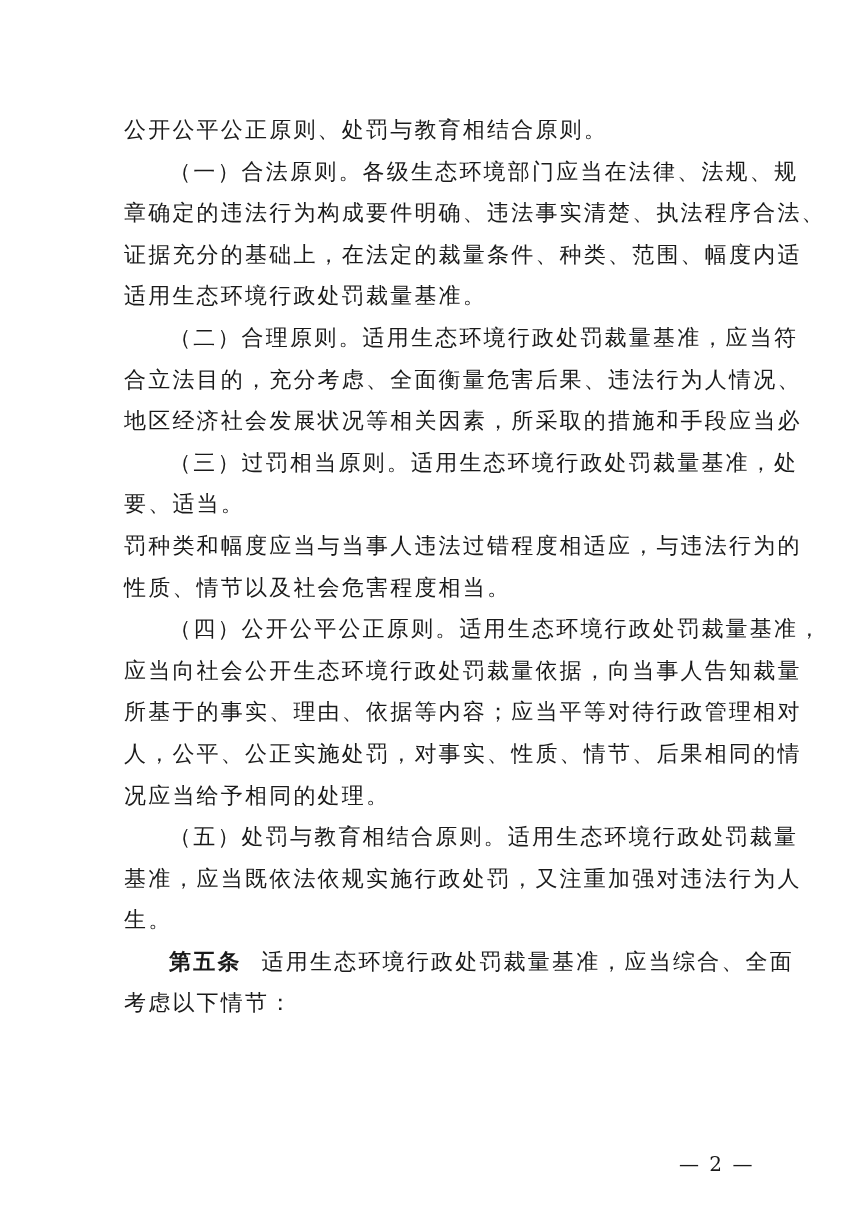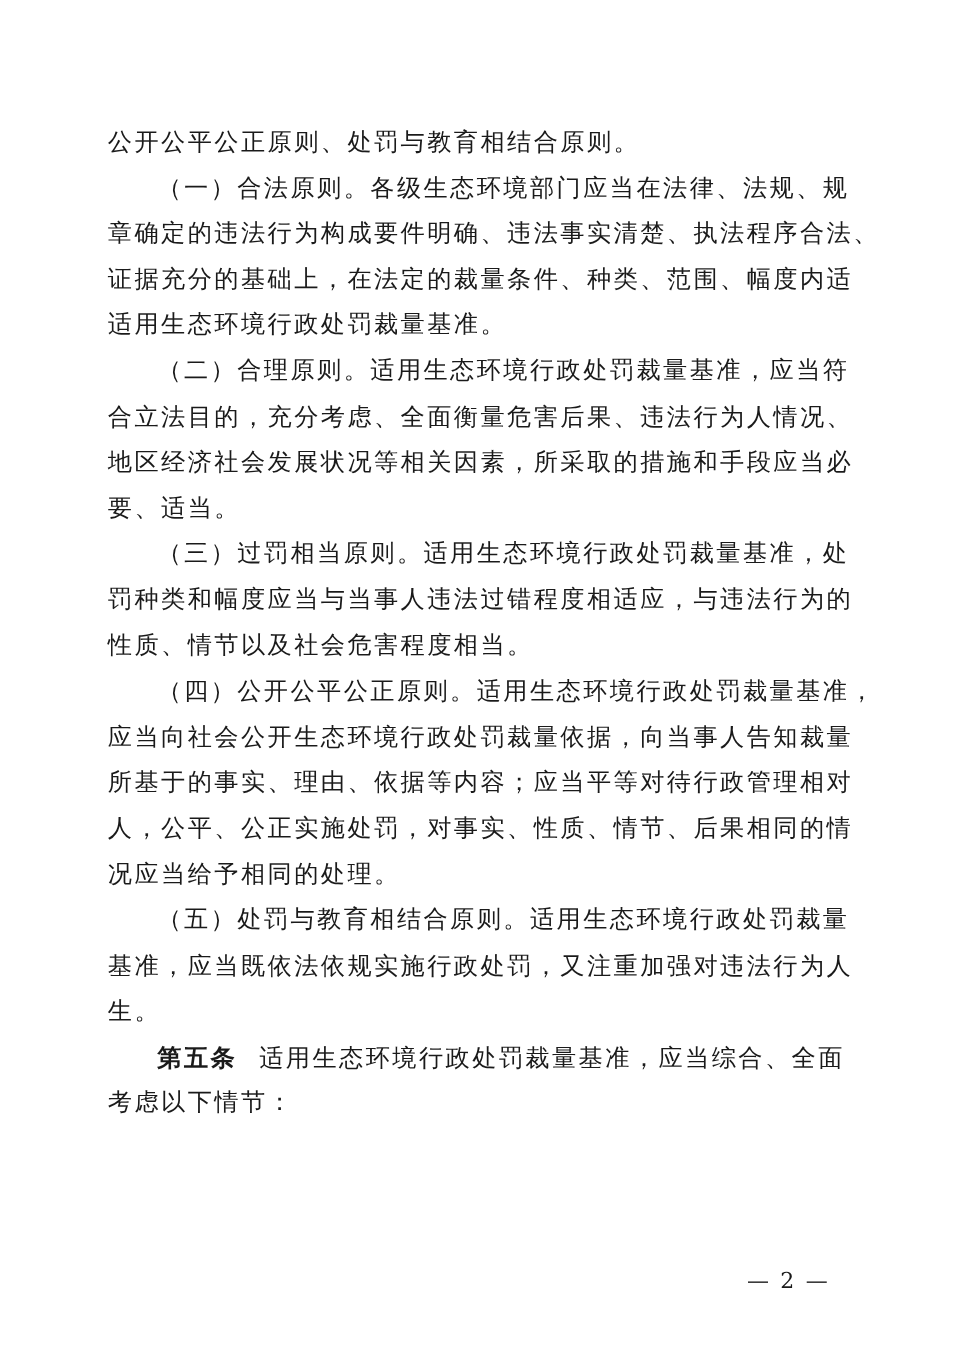--- a/index.html
+++ b/index.html
@@ -1,18 +1,18 @@
 <!DOCTYPE html>
 <html><head>
   <meta charset="utf-8">
   <style>
     html, body { margin:0; padding:0; background:#ffffff; }
     body { width:868px; height:1228px; position:relative; overflow:hidden;
       font-family: "DejaVu Serif", "Liberation Serif", serif; color:#1a1a1a; }
-    .page { position:absolute; left:98px; top:109px; width:645px; }
+    .page { position:absolute; left:124px; top:109px; width:645px; }
     .line { height:41.6px; line-height:41.6px; font-size:22px; white-space:nowrap;
       letter-spacing:2.2px; text-align:justify; text-align-last:justify; }
     .line.last { text-align-last:left; }
     .indent { padding-left:45px; }
     .bold { font-weight:bold; font-family:Liberation Sans, sans-serif; }
     .gap { display:inline-block; width:20px; }
     .pagenum { position:absolute; left:679px; top:1152px; font-size:20px;
       font-family:"DejaVu Serif", serif; letter-spacing:2px; }
   </style>
 </head>
@@ -20,22 +20,22 @@
 
 <div class="page">
   <div class="line last">公开公平公正原则、处罚与教育相结合原则。</div>
   <div class="line indent">（一）合法原则。各级生态环境部门应当在法律、法规、规</div>
   <div class="line">章确定的违法行为构成要件明确、违法事实清楚、执法程序合法、</div>
   <div class="line">证据充分的基础上，在法定的裁量条件、种类、范围、幅度内适</div>
   <div class="line last">适用生态环境行政处罚裁量基准。</div>
   <div class="line indent">（二）合理原则。适用生态环境行政处罚裁量基准，应当符</div>
   <div class="line">合立法目的，充分考虑、全面衡量危害后果、违法行为人情况、</div>
   <div class="line">地区经济社会发展状况等相关因素，所采取的措施和手段应当必</div>
+  <div class="line indent">（三）过罚相当原则。适用生态环境行政处罚裁量基准，处</div>
   <div class="line last">要、适当。</div>
-  <div class="line indent">（三）过罚相当原则。适用生态环境行政处罚裁量基准，处</div>
   <div class="line">罚种类和幅度应当与当事人违法过错程度相适应，与违法行为的</div>
   <div class="line last">性质、情节以及社会危害程度相当。</div>
   <div class="line indent">（四）公开公平公正原则。适用生态环境行政处罚裁量基准，</div>
   <div class="line">应当向社会公开生态环境行政处罚裁量依据，向当事人告知裁量</div>
   <div class="line">所基于的事实、理由、依据等内容；应当平等对待行政管理相对</div>
   <div class="line">人，公平、公正实施处罚，对事实、性质、情节、后果相同的情</div>
   <div class="line last">况应当给予相同的处理。</div>
   <div class="line indent">（五）处罚与教育相结合原则。适用生态环境行政处罚裁量</div>
   <div class="line">基准，应当既依法依规实施行政处罚，又注重加强对违法行为人</div>
   <div class="line last">生。</div>

